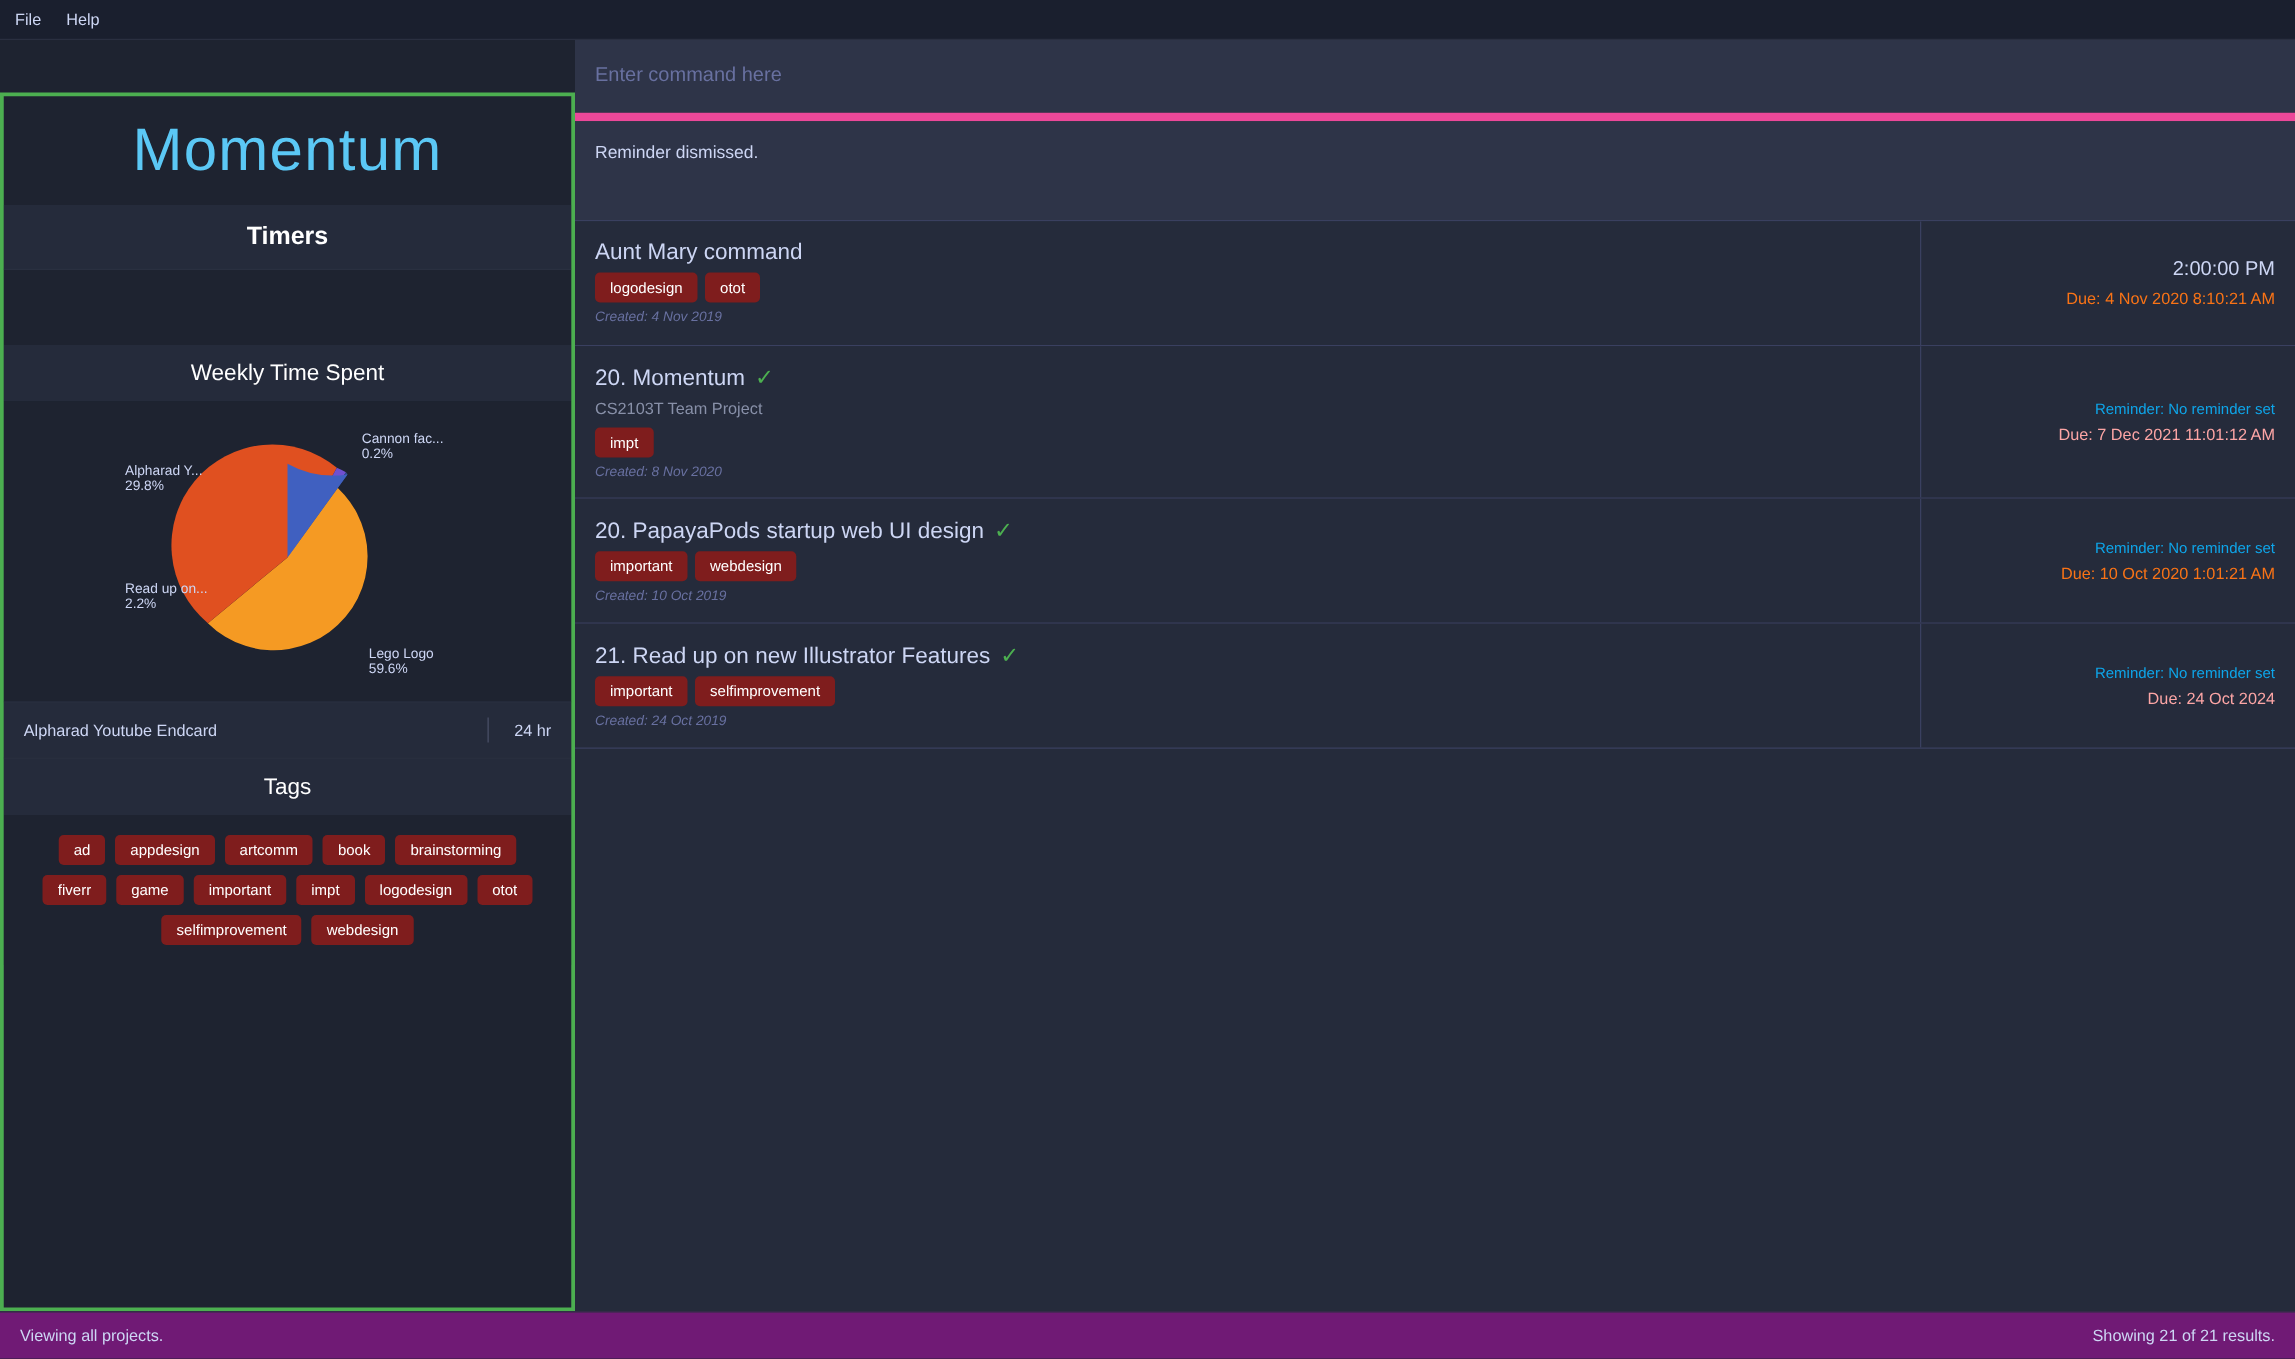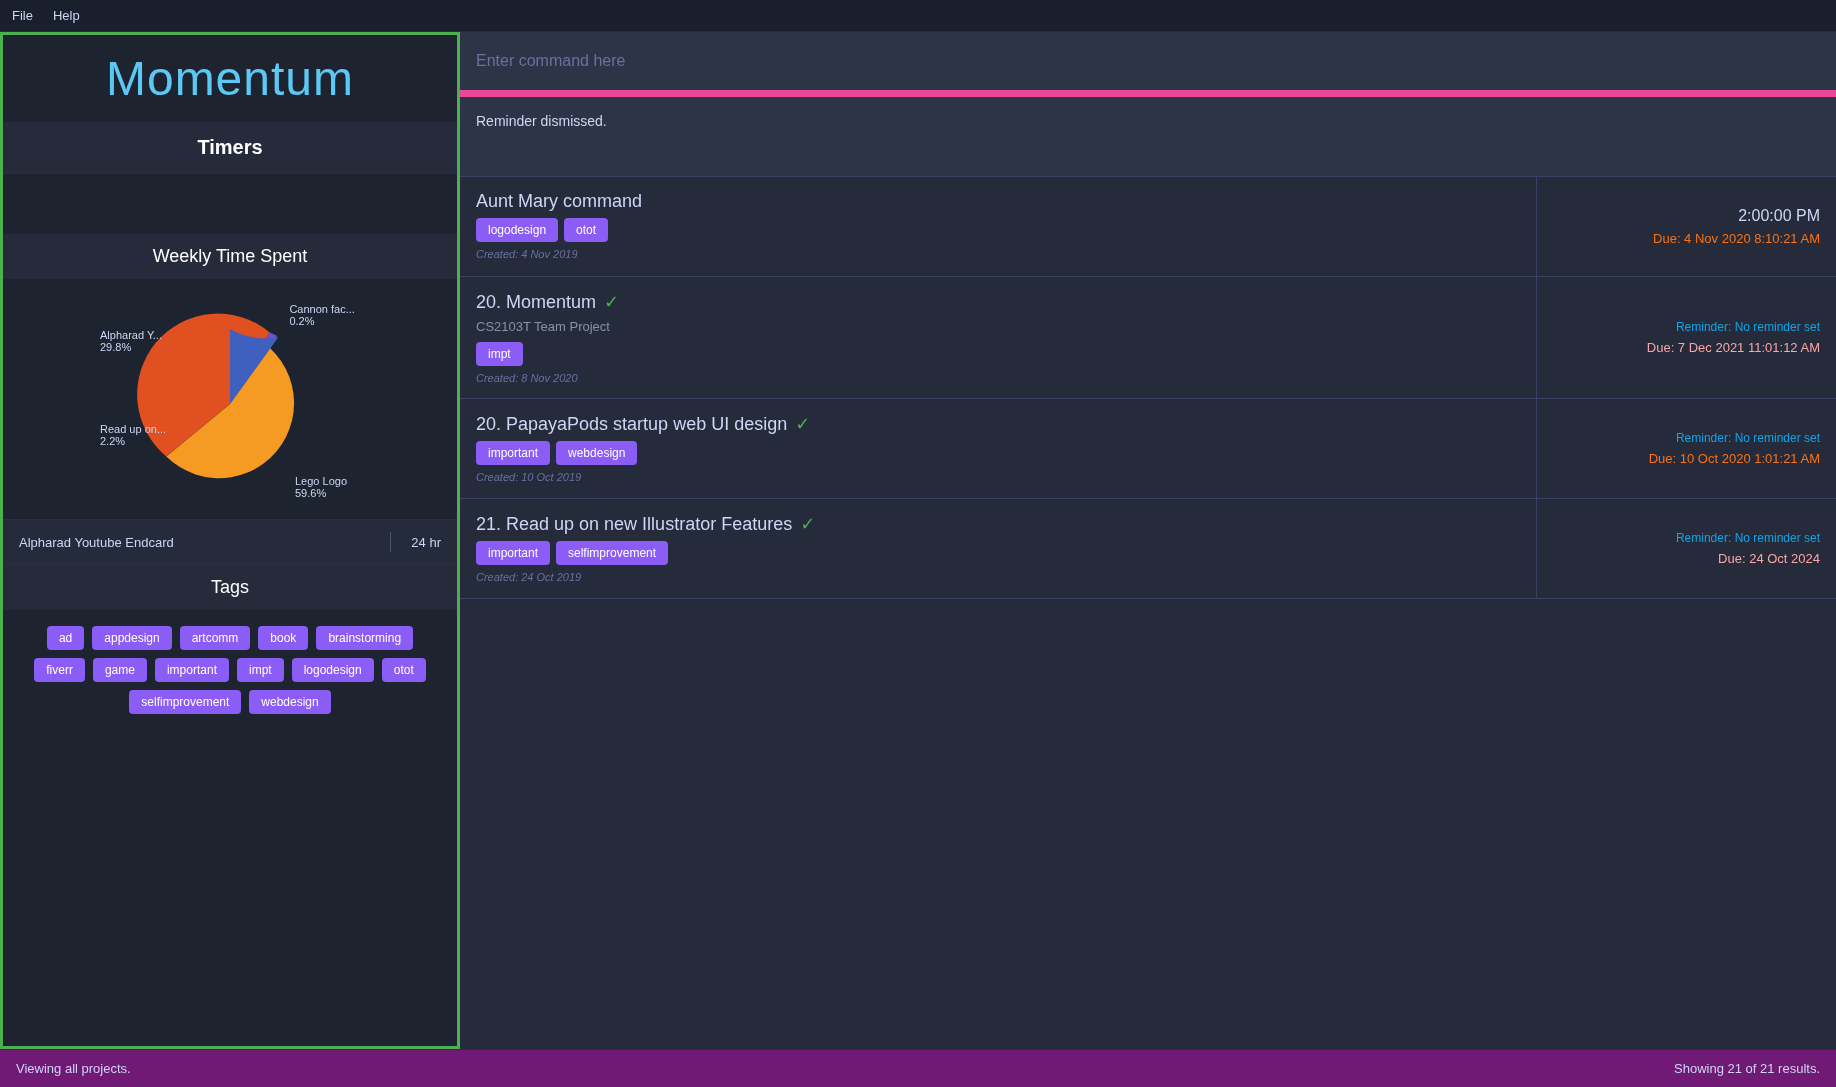--- a/index.html
+++ b/index.html
@@ -40,20 +40,21 @@
 
     
     .sidebar {
       width: 460px;
       min-width: 460px;
       background: #1e2330;
       border: 3px solid #4caf50;
       display: flex;
       flex-direction: column;
       overflow-y: auto;
+      margin-top: 42px;
     }
 
     .sidebar-title {
       background: #252b3b;
       color: #ffffff;
       text-align: center;
       padding: 14px;
       font-size: 20px;
       font-weight: 600;
       border-bottom: 1px solid #2a3040;
@@ -132,21 +133,21 @@
     .tags-container {
       background: #1e2330;
       padding: 16px;
       display: flex;
       flex-wrap: wrap;
       gap: 8px;
       justify-content: center;
     }
 
     .tag-badge {
-      background: #8b5cf6;
+      background: #7f1d1d;
       color: #ffffff;
       padding: 5px 12px;
       border-radius: 4px;
       font-size: 12px;
       cursor: pointer;
     }
 
     
     .right-panel {
       flex: 1;

